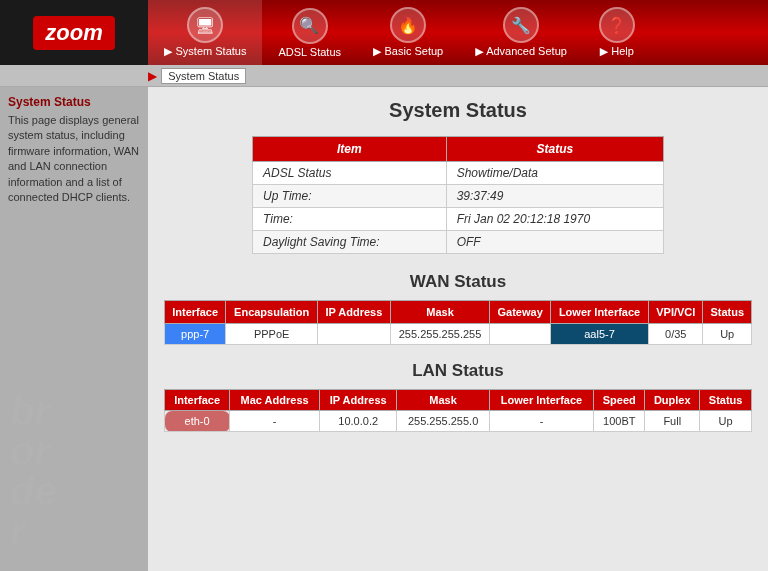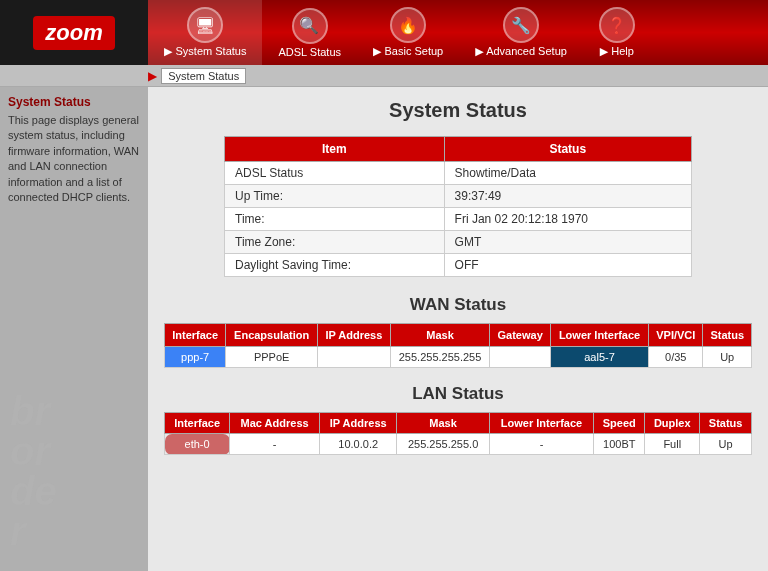--- a/index.html
+++ b/index.html
@@ -124,24 +124,25 @@
     .page-title {
       text-align: center;
       font-size: 20px;
       font-weight: bold;
       color: #333;
       margin-bottom: 14px;
     }
 
     
     .status-table {
-      width: 468px;
+      width: 412px;
       margin: 0 auto 18px auto;
       border-collapse: collapse;
       border: 1px solid #999;
+      font-style: italic;
     }
     .status-table th {
       background: #cc0000;
       color: white;
       font-weight: bold;
       padding: 5px 12px;
       text-align: center;
       font-size: 12px;
       border: 1px solid #aaa;
     }
@@ -286,24 +287,20 @@
             <td>ADSL Status</td>
             <td>Showtime/Data</td>
           </tr>
           <tr>
             <td>Up Time:</td>
             <td>39:37:49</td>
           </tr>
           <tr>
             <td>Time:</td>
             <td>Fri Jan 02 20:12:18 1970</td>
-          </tr>
-          <tr>
-            <td>Time Zone:</td>
-            <td>GMT</td>
           </tr>
           <tr>
             <td>Daylight Saving Time:</td>
             <td>OFF</td>
           </tr>
         </tbody>
     </table>
 
     <div class="section-title">WAN Status</div>
     <table class="wan-table">

